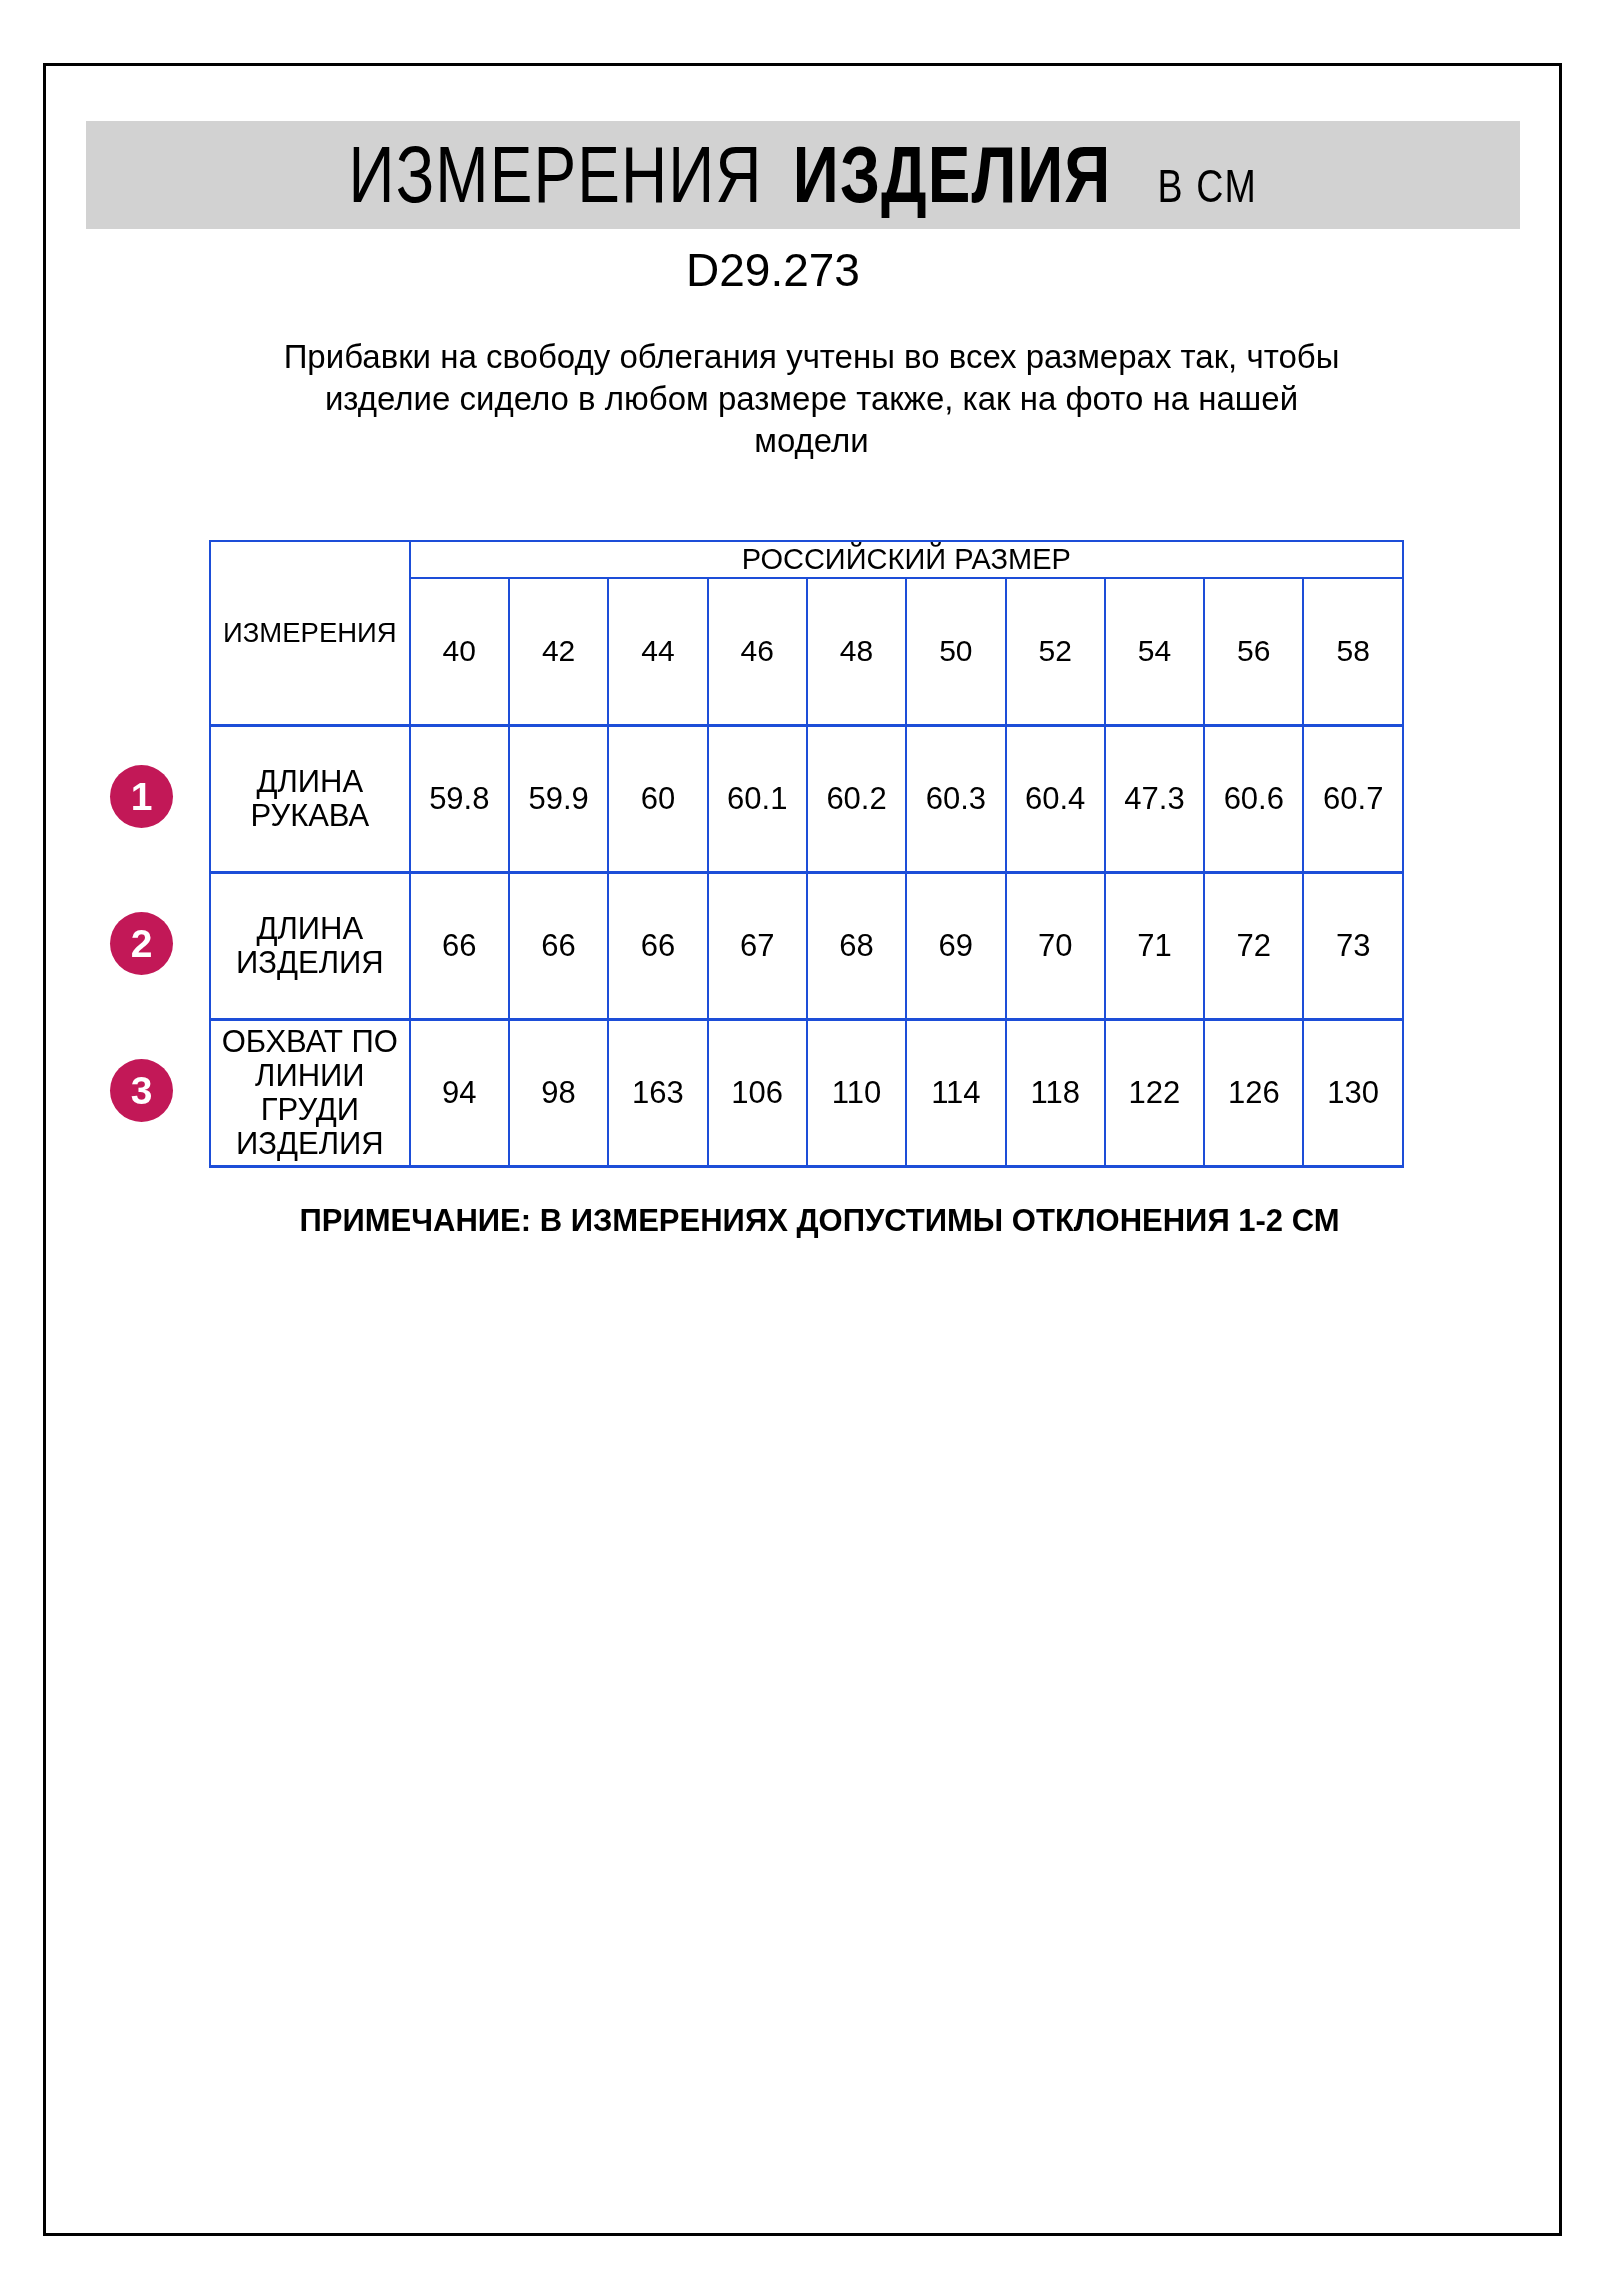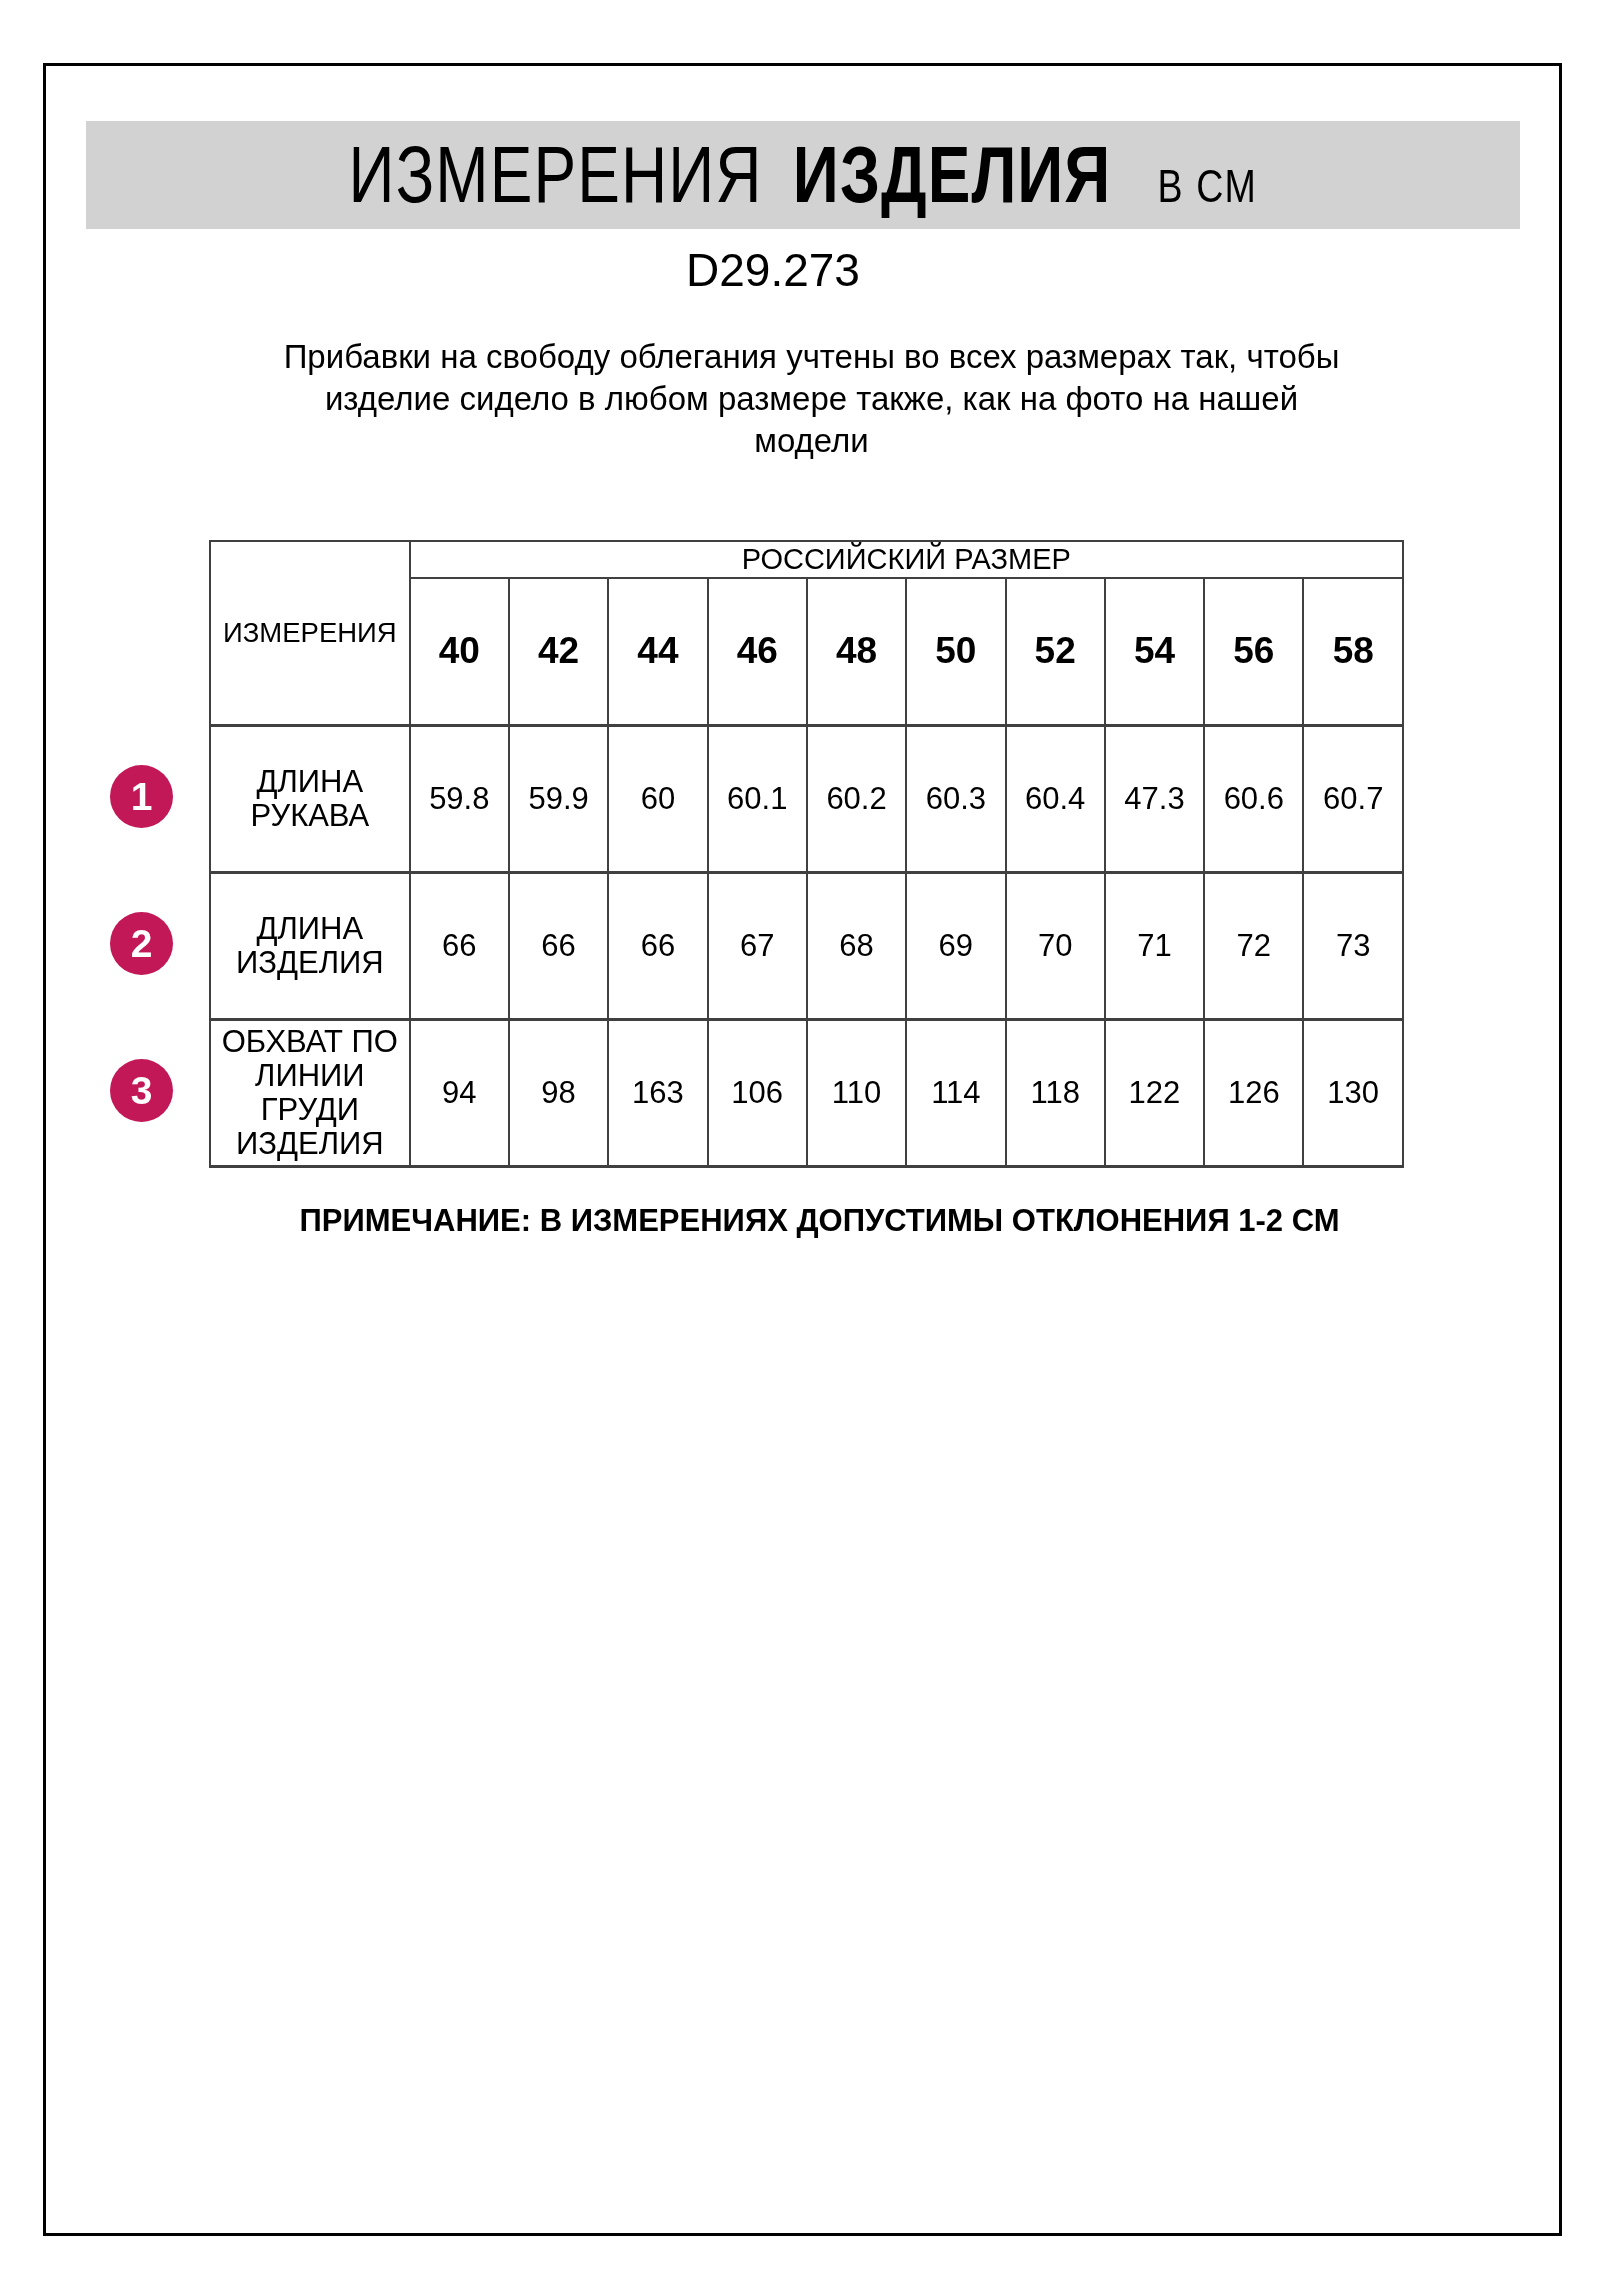--- a/index.html
+++ b/index.html
@@ -37,27 +37,27 @@
     text-align:center; font-size:33px; line-height:42px;
     white-space:pre-line;
     margin-top:36px;
   }
   table.size-table {
     position:absolute; left:209px; top:540px;
     width:1195px; border-collapse:collapse; table-layout:fixed;
     border:2.6px solid #000;
   }
   .size-table th, .size-table td {
-    border:2px solid #404040;
+    border:2px solid #1d4ed8;
     text-align:center; vertical-align:middle;
     font-weight:400; padding:0;
   }
   .corner-cell { font-size:27.5px; border-bottom-width:3.9px !important; }
   .group-cell  { font-size:29px; height:37px; border-bottom-width:2.6px; }
-  .sizes-row th { font-size:37px; font-weight:700; height:147px; border-bottom-width:3.9px; }
+  .sizes-row th { font-size:30px; font-weight:400; height:147px; border-bottom-width:3.9px; }
   .data-row { height:147px;padding-left:44px; }
   .data-row td { font-size:31px; border-top-width:3.9px; border-bottom-width:3.9px; }
   .row-label { font-size:27.5px; line-height:34px; white-space:pre-line; }
   .marker {
     position:absolute; left:110px;
     width:63px; height:63px; border-radius:50%;
     background:#C21857; color:#fff;
     display:flex; align-items:center; justify-content:center;
     font-size:39px; font-weight:700;
   }

